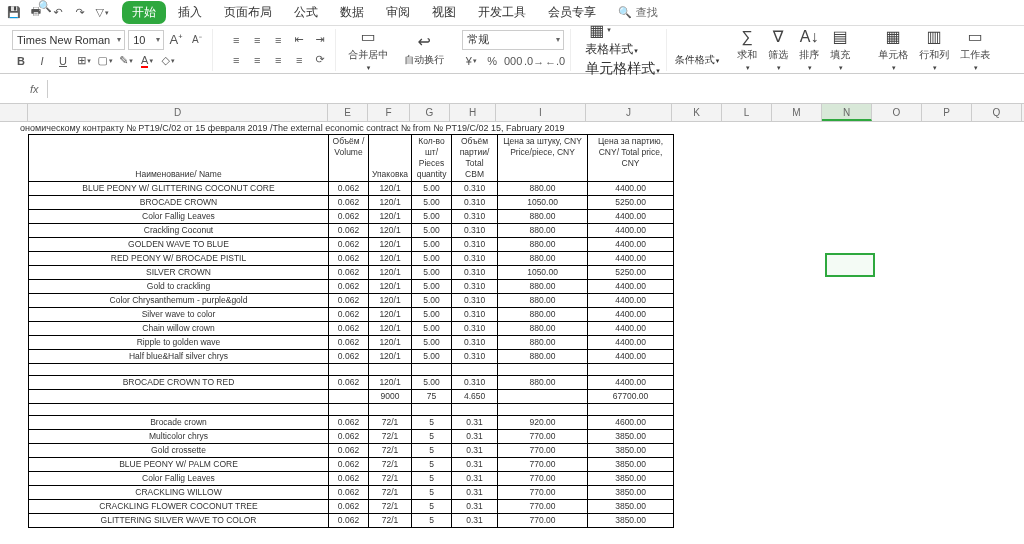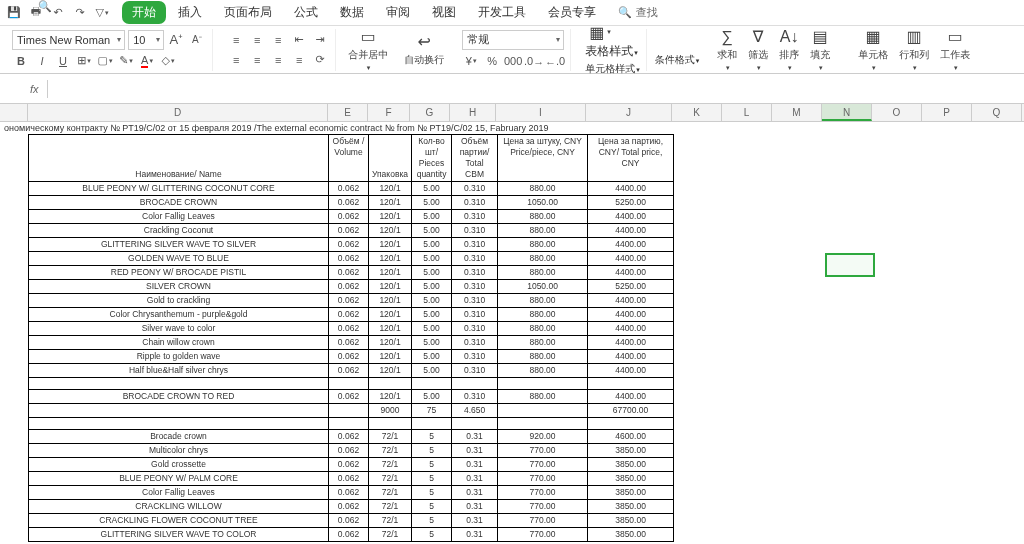--- a/index.html
+++ b/index.html
@@ -22,21 +22,21 @@
 .bigbtn .ic{font-size:16px;height:18px;display:flex;align-items:center}
 .dd::after{content:"▾";font-size:7px;margin-left:1px}
 .formula-bar{display:flex;align-items:center;height:30px;border-bottom:1px solid #ccc;padding:4px 30px;gap:8px}
 .fx{font-style:italic;color:#666}
 .fin{flex:1;height:18px;border:1px solid #ccc;border-right:none;border-bottom:none;border-top:none}
 .colhdr{display:flex;height:18px;background:#f3f3f3;border-bottom:1px solid #ccc}
 .colhdr .rownum{width:28px;border-right:1px solid #ccc}
 .colhdr .c{border-right:1px solid #ccc;text-align:center;font-size:10px;color:#666;line-height:18px}
 .colhdr .c.sel{background:#d8e8d8;border-bottom:2px solid #2ea83e}
 .sheet{position:relative;height:440px;overflow:auto;font-size:9px}
-.title-row{font-size:9px;color:#333;padding:1px 4px;white-space:nowrap}
+.title-row{font-size:9px;color:#333;padding:1px 20px;white-space:nowrap}
 table{border-collapse:collapse;margin-left:28px}
 td,th{border:1px solid #000;font-size:8.5px;padding:1px 3px;text-align:center;background:#fff;height:12px;line-height:11px}
 th{font-weight:normal;vertical-align:top;height:38px}
 .wD{width:300px}
 .wE{width:40px}.wF{width:42px}.wG{width:40px}.wH{width:46px}.wI{width:90px}.wJ{width:86px}
 .sel-cell{position:absolute;border:2px solid #2ea83e;background:rgba(46,168,62,0.05);pointer-events:none}
 .zoom{position:absolute;left:38px;top:0}
 </style>
 </head>
 <body>
@@ -123,21 +123,21 @@
       <span class="rb">.0→</span>
       <span class="rb">←.0</span>
     </div>
   </div>
   <div class="rgroup">
     <div class="bigbtn dd" style="flex-direction:row">
         <span class="ic">▦</span>
       </div>
     <div style="display:flex;flex-direction:column;gap:2px">
       <span class="dd" style="font-size:12px;cursor:pointer">表格样式</span>
-      <span class="dd" style="font-size:10px;cursor:pointer">单元格样式</span>
+      <span class="dd" style="font-size:14px;cursor:pointer">单元格样式</span>
     </div>
   </div>
   <span style="font-size:10px;align-self:flex-end;margin-bottom:4px" class="dd">条件格式</span>
   <div class="rgroup row" style="border:none">
     <div class="bigbtn dd">
         <span class="ic">∑</span>
         <span>求和</span>
       </div>
     <div class="bigbtn dd">
         <span class="ic">∇</span>
@@ -237,29 +237,20 @@
         <tr>
           <td>Crackling Coconut</td>
           <td>0.062</td>
           <td>120/1</td>
           <td>5.00</td>
           <td>0.310</td>
           <td>880.00</td>
           <td>4400.00</td>
         </tr>
         <tr>
-          <td>GLITTERING SILVER WAVE TO SILVER</td>
-          <td>0.062</td>
-          <td>120/1</td>
-          <td>5.00</td>
-          <td>0.310</td>
-          <td>880.00</td>
-          <td>4400.00</td>
-        </tr>
-        <tr>
           <td>GOLDEN WAVE TO BLUE</td>
           <td>0.062</td>
           <td>120/1</td>
           <td>5.00</td>
           <td>0.310</td>
           <td>880.00</td>
           <td>4400.00</td>
         </tr>
         <tr>
           <td>RED  PEONY  W/ BROCADE  PISTIL</td>

